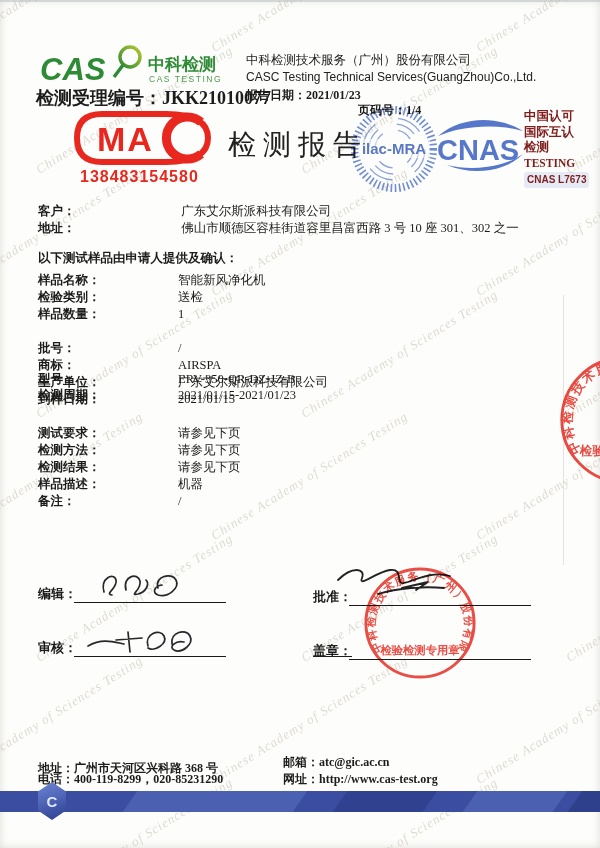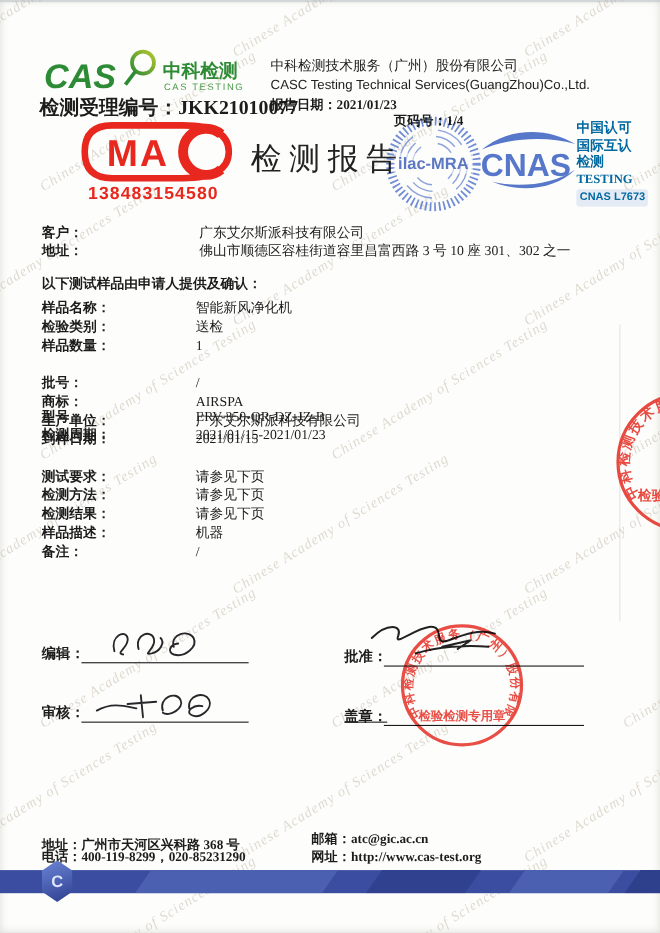--- a/index.html
+++ b/index.html
@@ -24,21 +24,21 @@
   
   .acceptance{left:36px;top:86px;font-size:18px;font-weight:bold;}
   .hdr-right{left:246px;top:53px;width:330px;line-height:15px;}
   .hdr-cn{font-size:12.5px;}
   .hdr-en{font-family:"Liberation Sans",sans-serif;font-size:12px;margin-top:2px;color:#222;}
   .hdr-date-row{display:flex;font-size:12px;font-weight:bold;margin-top:3px;flex-direction:column;}
   .hdr-page{margin-left:112px;}
   
   .cma-num{left:80px;top:168px;color:#e8281e;font-weight:bold;font-size:16px;letter-spacing:1px;font-family:"Liberation Sans",sans-serif;}
   .report-title{left:228px;top:126px;font-size:28px;letter-spacing:7px;color:#222;}
-  .cnas-text{left:524px;top:109px;color:#0369a1;font-weight:bold;line-height:15.5px;font-size:12.5px;}
+  .cnas-text{left:524px;top:109px;color:#7f1d1d;font-weight:bold;line-height:15.5px;font-size:12.5px;}
   .cnas-text .en{font-family:Liberation Serif, serif;font-size:11.5px;}
   .cnas-text .lic{font-family:"Liberation Sans",sans-serif;font-size:10px;background:rgba(100,140,215,.16);border-radius:3px;padding:0 3px;display:inline-block;margin-top:1px;}
   
   .row{position:absolute;left:38px;font-size:12.5px;white-space:nowrap;}
   .row .lbl{display:inline-block;width:140px;font-weight:bold;}
   .note{left:38px;top:250px;font-size:12.5px;font-weight:bold;}
   
   .sig-label{font-size:13px;font-weight:bold;}
   .sig-line{position:absolute;height:1px;background:#1a1a1a;}
   

